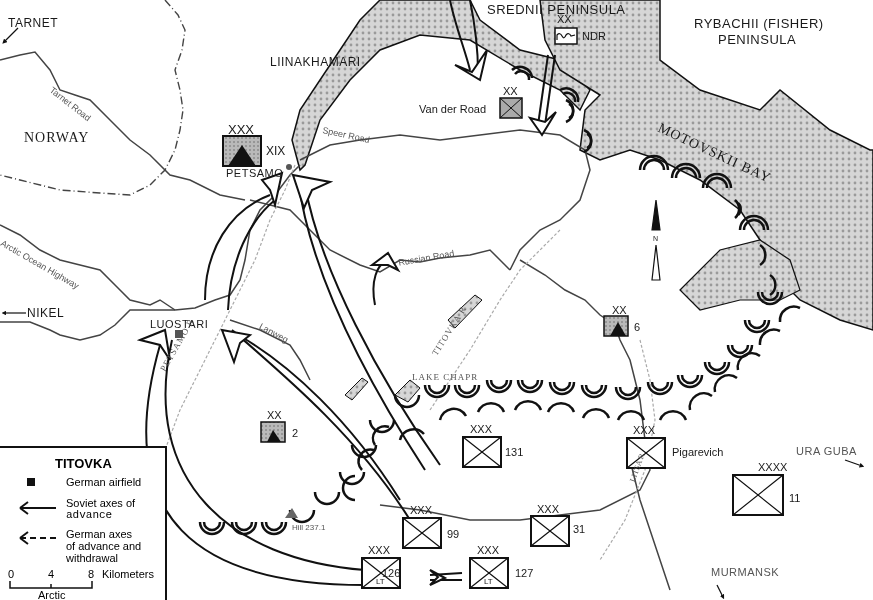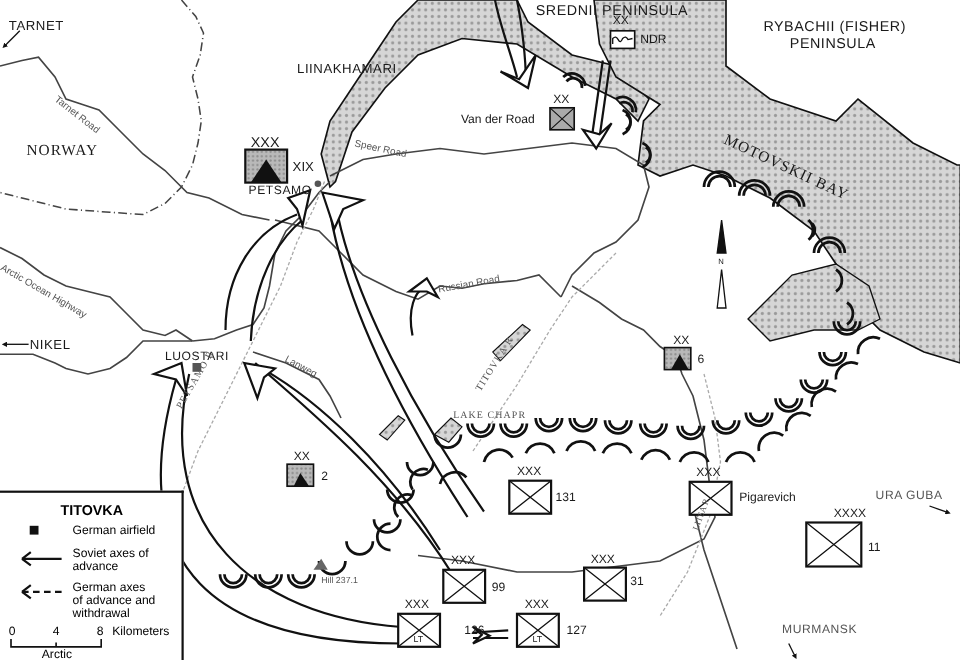--- a/index.html
+++ b/index.html
@@ -255,42 +255,42 @@
 <div class="lbl small" style="left:267px;top:409px;">XX</div>
 <div class="lbl small" style="left:292px;top:427px;">2</div>
 <div class="lbl small" style="left:470px;top:423px;">XXX</div>
 <div class="lbl small" style="left:505px;top:446px;">131</div>
 <div class="lbl small" style="left:410px;top:504px;">XXX</div>
 <div class="lbl small" style="left:447px;top:528px;">99</div>
 <div class="lbl small" style="left:537px;top:503px;">XXX</div>
 <div class="lbl small" style="left:573px;top:523px;">31</div>
 <div class="lbl small" style="left:368px;top:544px;">XXX</div>
 <div class="lbl" style="left:376px;top:577px;font-size:8px;">LT</div>
-<div class="lbl small" style="left:422px;top:567px;">126</div>
+<div class="lbl small" style="left:382px;top:567px;">126</div>
 <div class="lbl small" style="left:477px;top:544px;">XXX</div>
 <div class="lbl" style="left:484px;top:577px;font-size:8px;">LT</div>
 <div class="lbl small" style="left:515px;top:567px;">127</div>
 <div class="lbl small" style="left:633px;top:424px;">XXX</div>
 <div class="lbl small" style="left:672px;top:446px;">Pigarevich</div>
 <div class="lbl small" style="left:738px;top:461px;margin-left:20px;">XXXX</div>
 <div class="lbl small" style="left:789px;top:492px;">11</div>
 <div class="lbl small grey" style="left:796px;top:445px;letter-spacing:0.5px;">URA GUBA</div>
 <div class="lbl small grey" style="left:711px;top:566px;letter-spacing:0.5px;">MURMANSK</div>
 <div class="lbl grey" style="left:292px;top:523px;font-size:8px;">Hill 237.1</div>
 <div class="lbl" style="left:653px;top:235px;font-size:7px;">N</div>
 
 <div class="legend">
   <div class="title">TITOVKA</div>
   <div style="position:absolute;left:27px;top:30px;width:8px;height:8px;background:#111;"></div>
   <div class="row" style="left:66px;top:28px;">German airfield</div>
   <svg style="position:absolute;left:18px;top:52px;" width="40" height="16">
     <path d="M2,8 L38,8 M2,8 L10,2 M2,8 L10,14" stroke="#111" stroke-width="2" fill="none"></path>
   </svg>
   <div class="row" style="left:66px;top:49px;">Soviet axes of</div>
-  <div class="row" style="left:66px;top:61px;">advance</div>
+  <div class="row" style="left:66px;top:61px;font-family:Liberation Mono, monospace;">advance</div>
   <svg style="position:absolute;left:18px;top:82px;" width="40" height="16">
     <path d="M2,8 L38,8" stroke="#111" stroke-width="2" stroke-dasharray="6,4" fill="none"></path>
     <path d="M2,8 L10,2 M2,8 L10,14" stroke="#111" stroke-width="2" fill="none"></path>
   </svg>
   <div class="row" style="left:66px;top:80px;">German axes</div>
   <div class="row" style="left:66px;top:92px;">of advance and</div>
   <div class="row" style="left:66px;top:104px;">withdrawal</div>
   <div class="row" style="left:8px;top:120px;">0</div>
   <div class="row" style="left:48px;top:120px;">4</div>
   <div class="row" style="left:88px;top:120px;">8</div>

